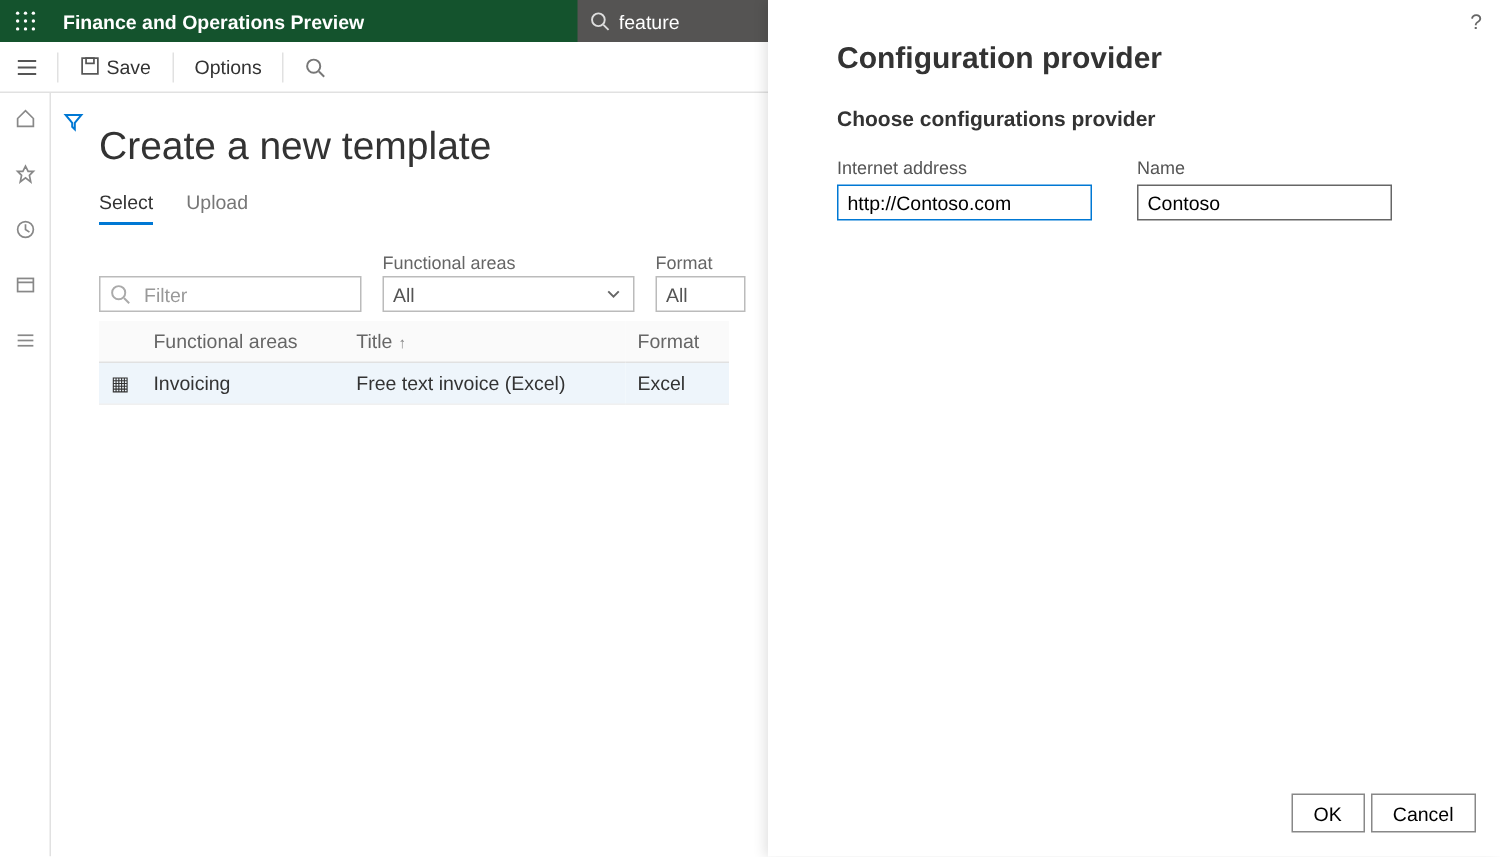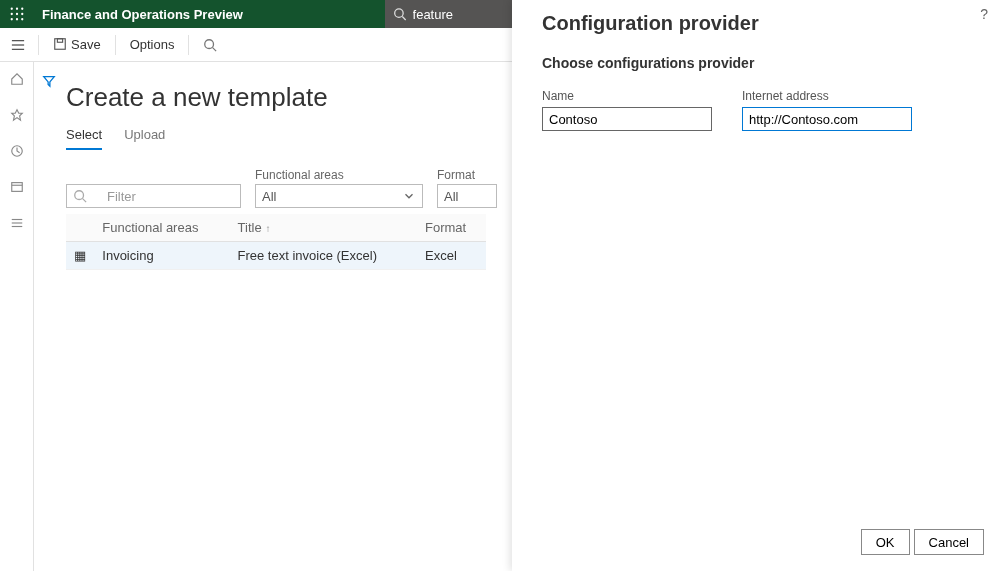--- a/index.html
+++ b/index.html
@@ -30,35 +30,35 @@
   .content { margin-left: 24px; padding: 10px 20px 0 0; }
   .content h1 { font-size: 26px; font-weight: 300; color: #333; margin-bottom: 14px; }
 
   .tabs { display: flex; gap: 22px; font-size: 13px; color: #777; margin-bottom: 18px; }
   .tab { padding-bottom: 6px; cursor: pointer; }
   .tab.active { color: #333; border-bottom: 2px solid #0078d4; }
 
   .filters { display: flex; gap: 14px; align-items: flex-end; margin-bottom: 6px; }
   .filters .group { display: flex; flex-direction: column; gap: 2px; }
   .filters label { font-size: 12px; color: #666; }
-  .filters .filterbox, .filters .dropdown { height: 24px; font-size: 13px; padding: 0 6px; border: 1px solid #bbb; background: #fff; display:flex; align-items:center; justify-content:space-between; gap:20px; color:#555; }
+  .filters .filterbox, .filters .dropdown { height: 24px; font-size: 13px; padding: 0 6px; border: 1px solid #bbb; background: #fff; display:flex; align-items:center; justify-content:space-between; gap:9px; color:#555; }
   .filters .filterbox { width: 175px; color:#999; }
   .filters .dropdown { width: 168px; text-align: right; }
 
   table.grid { width: 420px; border-collapse: collapse; font-size: 13px; }
   table.grid th { text-align: left; font-weight: 400; color: #666; padding: 6px 8px; border-bottom: 1px solid #e1e1e1; background:#fafafa; }
   table.grid td { padding: 6px 8px; border-bottom: 1px solid #f0f0f0; color:#333; }
   table.grid tr.row-sel td { background: #eef5fb; }
   .rowicon { width: 16px; text-align:center; color:#666; }
   .sort-arrow { font-size: 10px; color:#888; margin-left:4px; }
 
   
   .panel { position: absolute; top: 0; right: 0; width: 488px; height: 571px; background: #fff; box-shadow: -2px 0 8px rgba(0,0,0,0.12); display:flex; flex-direction:column; }
   .panel-help { position:absolute; top:6px; right:12px; color:#666; font-size:14px; cursor:pointer; }
-  .panel-inner { padding: 12px 30px 0 30px; flex:1; }
+  .panel-inner { padding: 28px 30px 0 30px; flex:1;margin-left:16px; }
   .panel h2 { font-size: 20px; font-weight: 600; color: #333; margin-bottom: 20px; }
   .panel a.link { color: #0066b8; font-size: 13px; text-decoration: none; display:inline-block; margin-bottom: 18px; }
   .panel .subhead { font-size: 14px; font-weight: 600; color: #333; margin-bottom: 18px; }
   .panel .fields { display: flex; gap: 30px; }
   .panel .field { display:flex; flex-direction:column; gap:4px; }
   .panel .field label { font-size: 12px; color: #555; }
   .panel .field input { height: 24px; font-size: 13px; padding: 0 6px; border: 1px solid #666; outline:none; }
   .panel-footer { border-top: 0; padding: 10px 16px 16px; display:flex; justify-content:flex-end; gap:4px; }
   .panel-footer button { height: 26px; padding: 0 14px; font-size: 13px; background:#fff; border:1px solid #888; cursor:pointer; }
 
@@ -210,26 +210,26 @@
   </div>
 </div>
 
 <div class="panel">
   <div class="panel-help">?</div>
   <div class="panel-inner">
     <h2>Configuration provider</h2>
     <div class="subhead">Choose configurations provider</div>
     <div class="fields">
       <div class="field">
+        <label>Internet address</label>
+        <input style="width: 170px; border-color: rgb(0, 120, 212);" value="http://Contoso.com">
+      </div>
+      <div class="field">
         <label>Name</label>
         <input style="width: 170px;" value="Contoso">
-      </div>
-      <div class="field">
-        <label>Internet address</label>
-        <input style="width: 170px; border-color: rgb(0, 120, 212);" value="http://Contoso.com">
       </div>
     </div>
   </div>
   <div class="panel-footer">
     <button>OK</button>
     <button>Cancel</button>
   </div>
 </div>
 
 </body></html>

